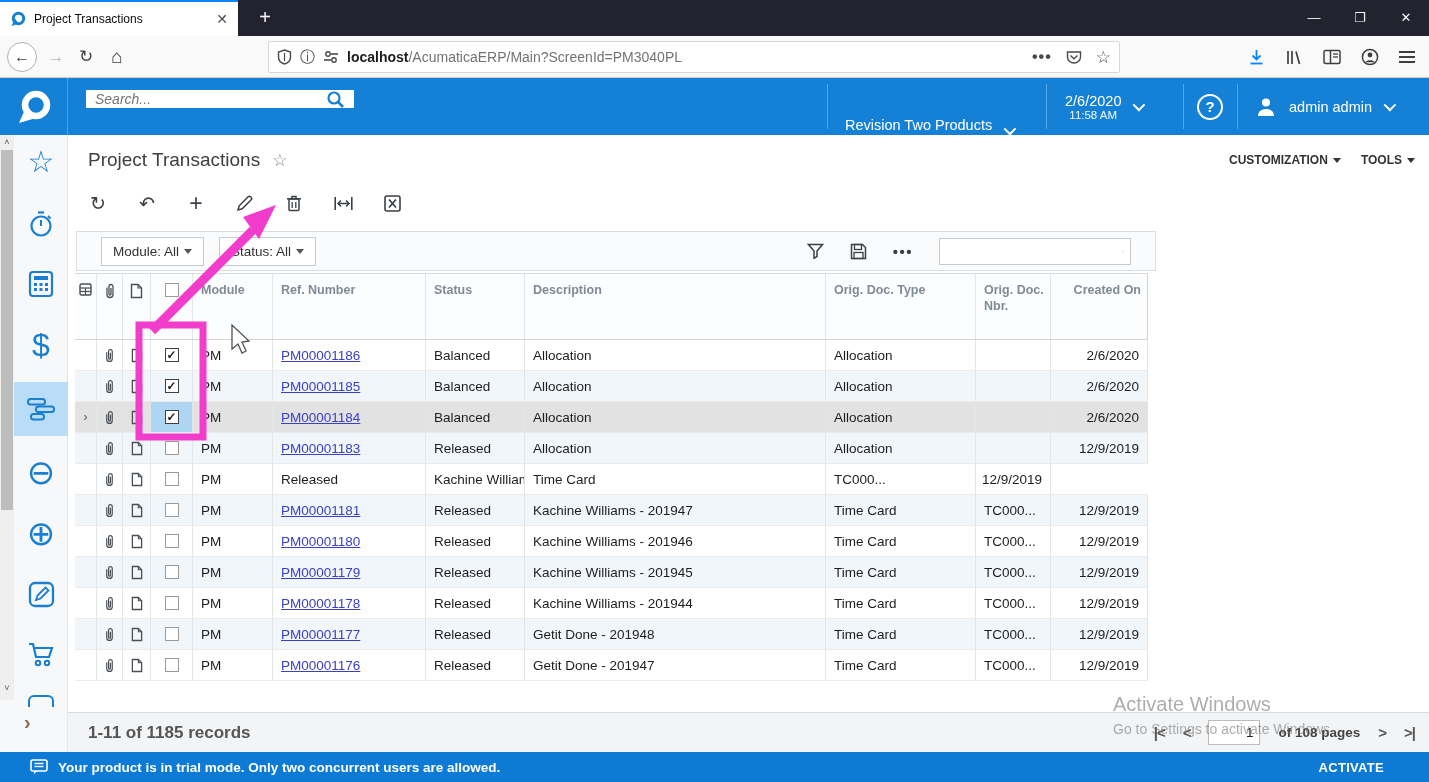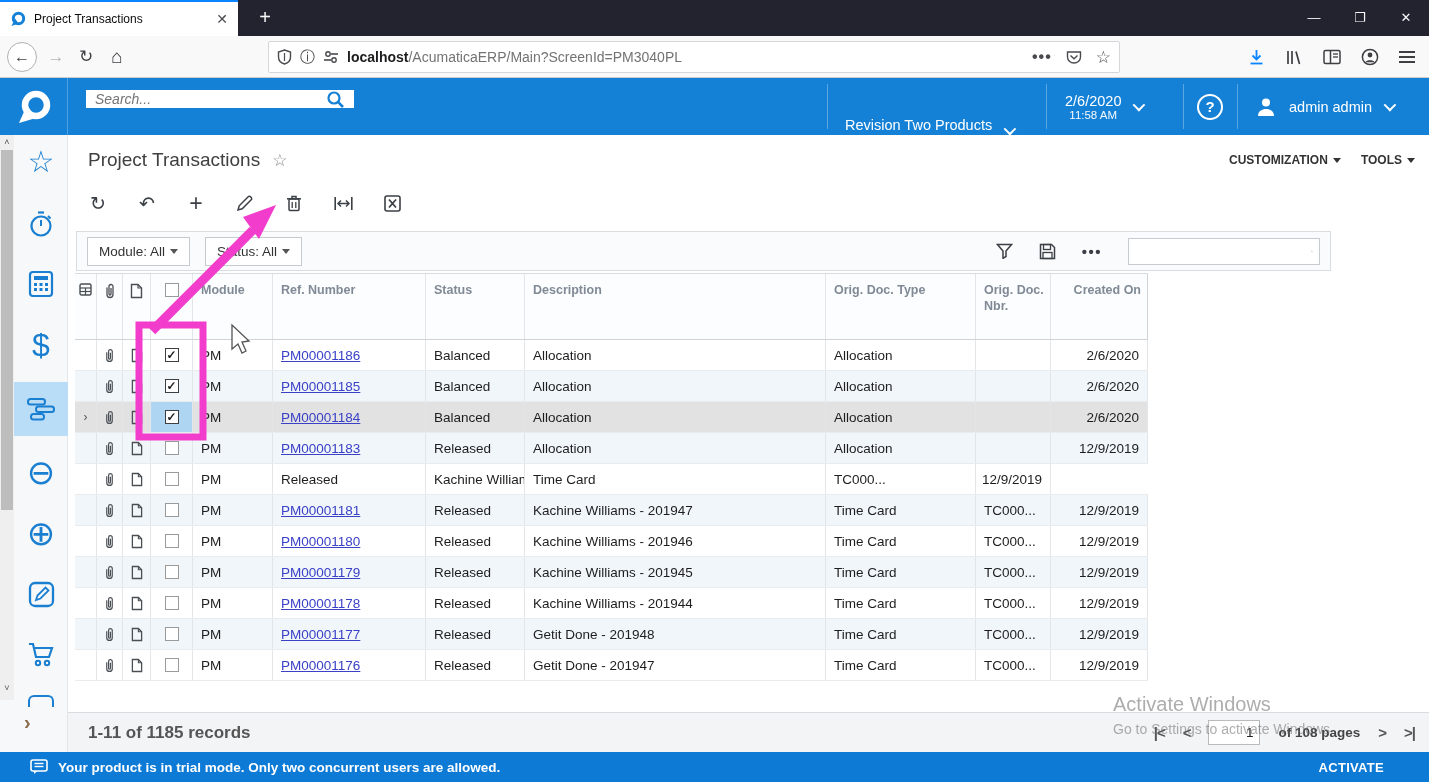--- a/index.html
+++ b/index.html
@@ -60,21 +60,21 @@
   .content { position:absolute; left:68px; top:135px; width:1361px; height:617px; background:#fff; }
   .page-title-row { position:absolute; left:20px; top:10px; right:14px; height:30px; display:flex; align-items:center; }
   .page-title { font-size:19px; color:#404040; }
   .fav-star { color:#8a8a8a; font-size:17px; margin-left:12px; }
   .title-right { margin-left:auto; display:flex; gap:20px; font-size:12px; font-weight:bold; color:#333; align-items:flex-end;}
   .caret-dn { display:inline-block; width:0; height:0; border-left:4px solid transparent; border-right:4px solid transparent; border-top:5px solid #333; margin-left:5px; vertical-align:middle;}
 
   .action-bar { position:absolute; left:20px; top:52px; height:32px; display:flex; align-items:center; gap:29px; color:#3b4046; }
   .act { width:20px; height:20px; display:flex; align-items:center; justify-content:center; font-size:19px; }
 
-  .filter-bar { position:absolute; left:8px; top:96px; width:1255px; height:40px; background:#fafbfc; border:1px solid #dadde0; display:flex; align-items:center; padding:0 10px; }
+  .filter-bar { position:absolute; left:8px; top:96px; width:1080px; height:40px; background:#fafbfc; border:1px solid #dadde0; display:flex; align-items:center; padding:0 24px; }
   .chip { height:29px; border:1px solid #c6cbd0; background:#fff; display:flex; align-items:center; padding:0 11px; font-size:13.5px; color:#333; margin-right:15px; }
   .chip .caret-dn { border-top-color:#555; }
   .filter-right { margin-left:auto; display:flex; align-items:center; gap:26px; color:#3b4046; }
   .grid-search { width:192px; height:27px; border:1px solid #c6cbd0; background:#fff; display:flex; align-items:center; padding:0 6px; }
   .grid-search input { border:none; outline:none; flex:1; font-size:13px; font-family:inherit; }
 
   
   .grid { position:absolute; left:7px; top:138px; width:1073px; }
   .grid-head, .grid-row { display:grid; grid-template-columns:22px 26px 28px 42px 80px 153px 99px 301px 150px 75px 97px; }
   .grid-head { height:67px; background:#fcfdfe; border-top:1px solid #d9dcdf; border-bottom:1px solid #d0d4d7; }

